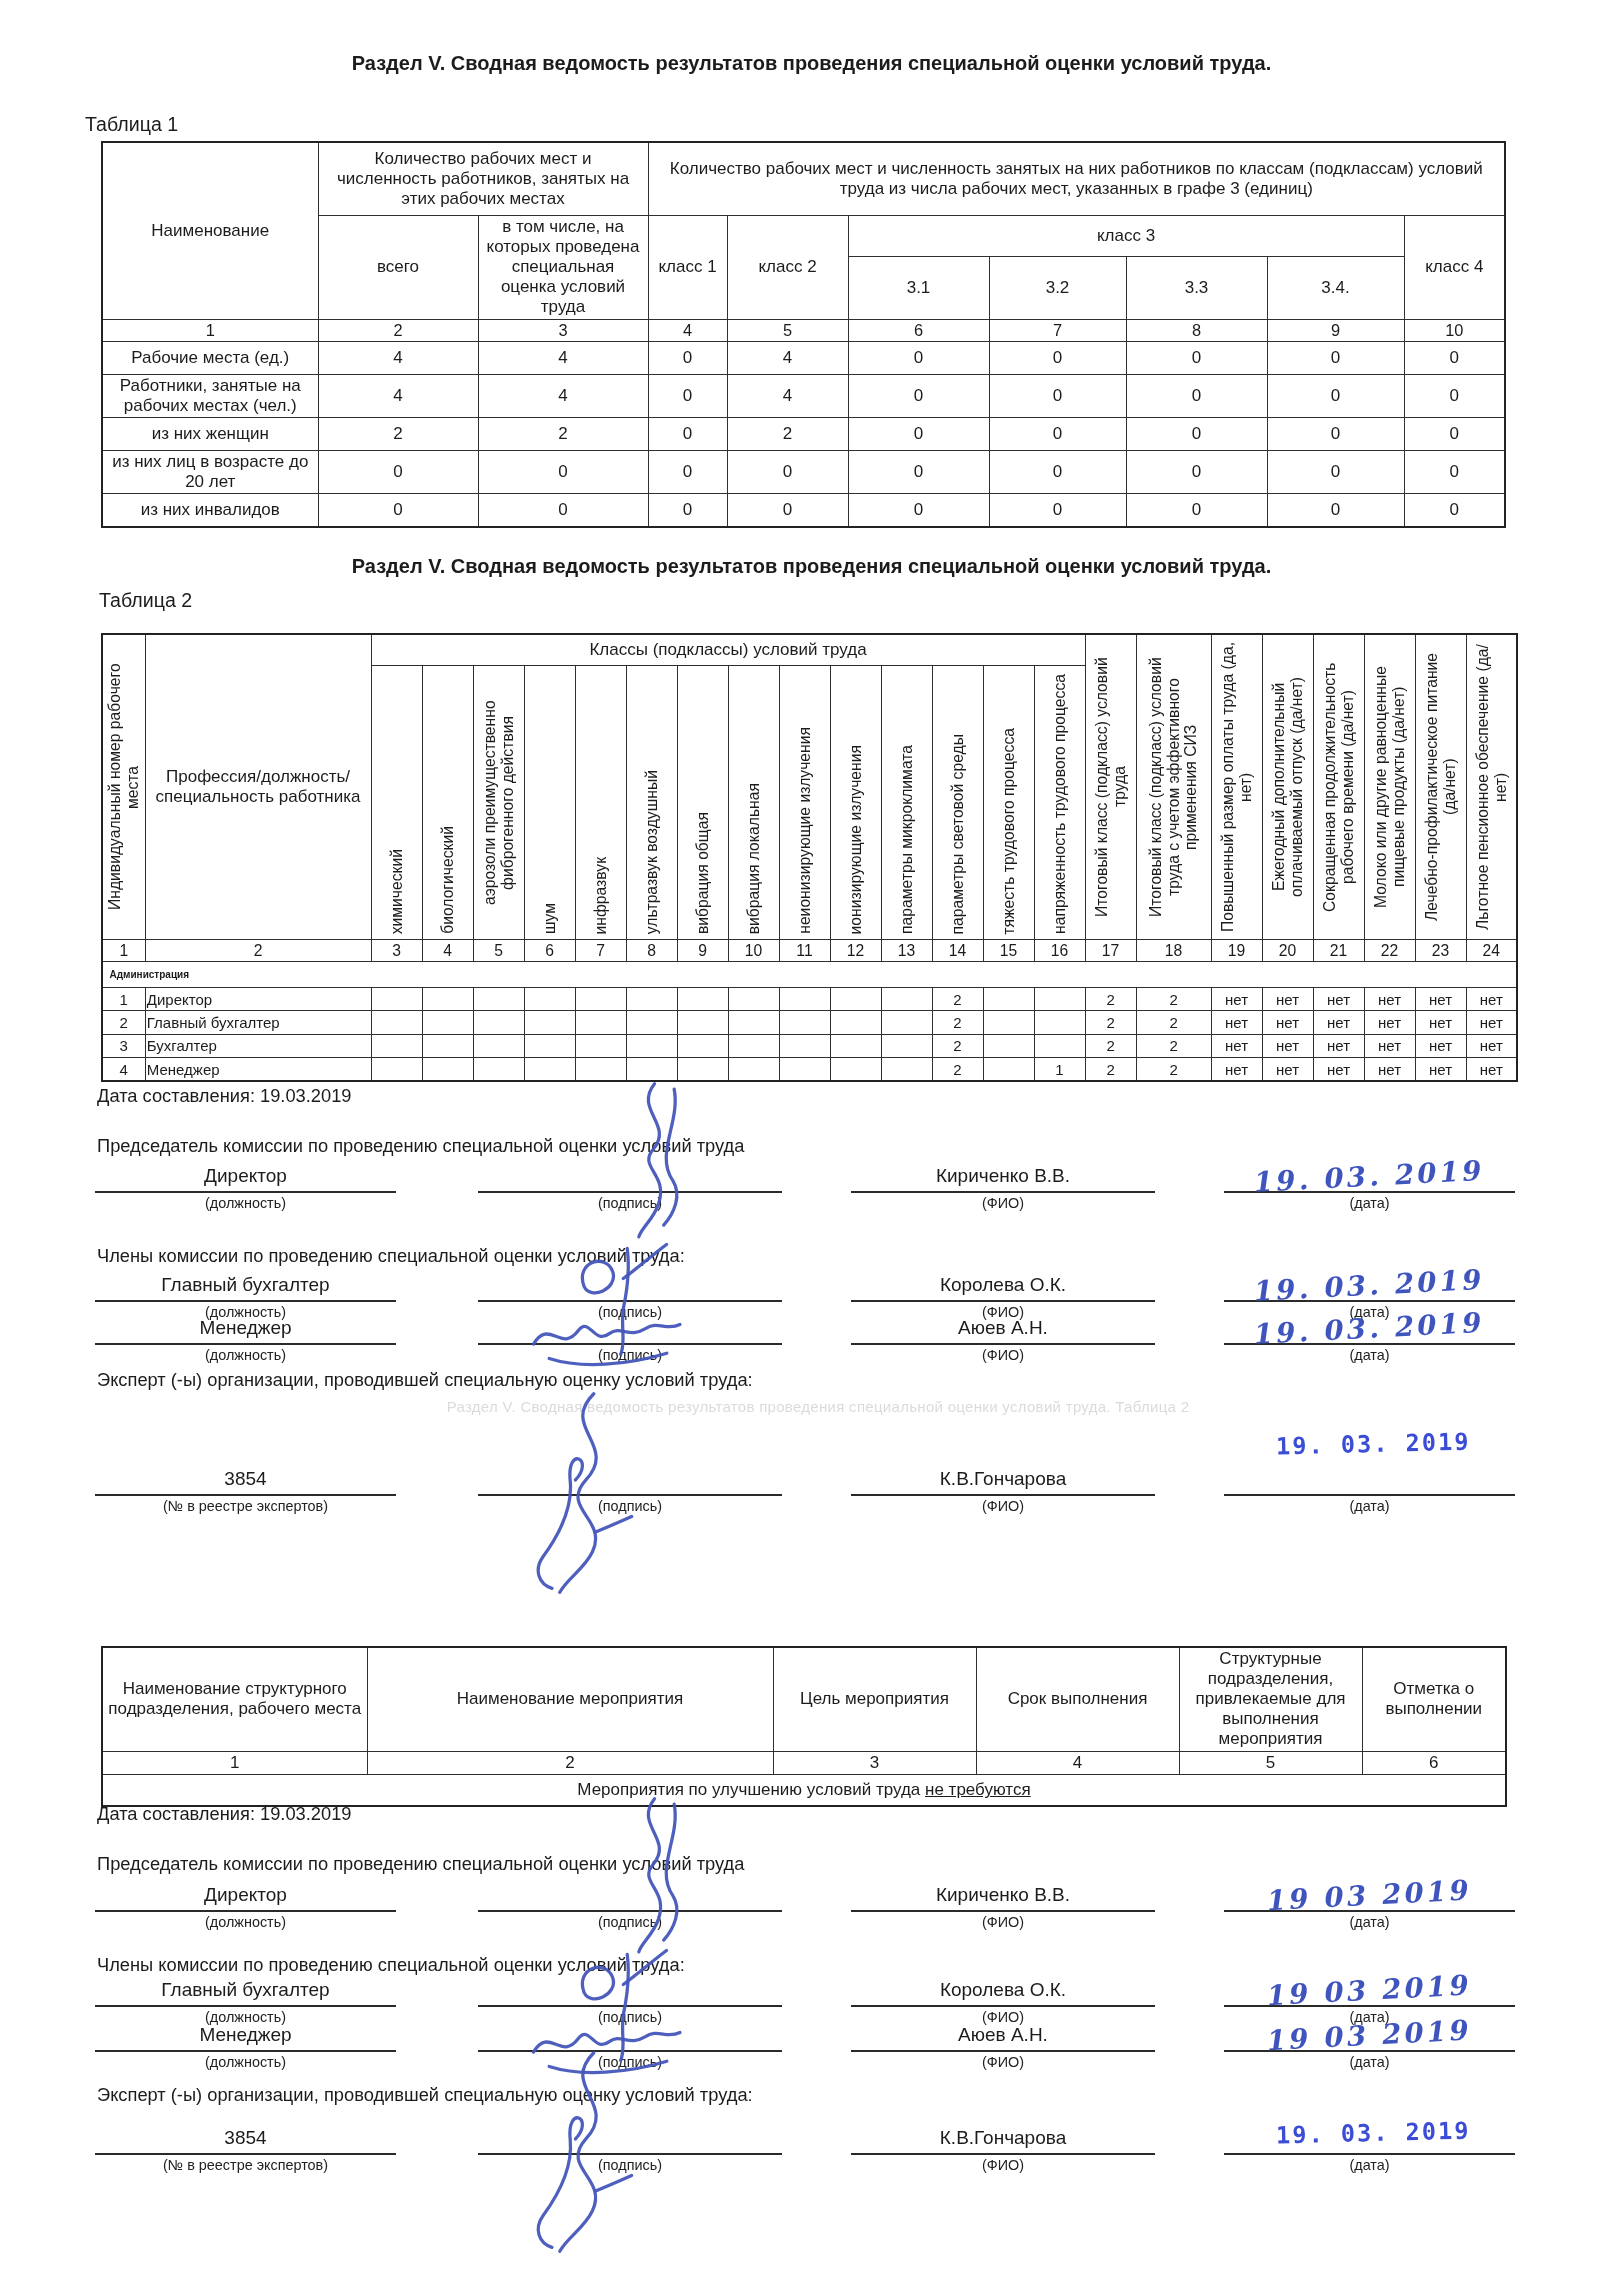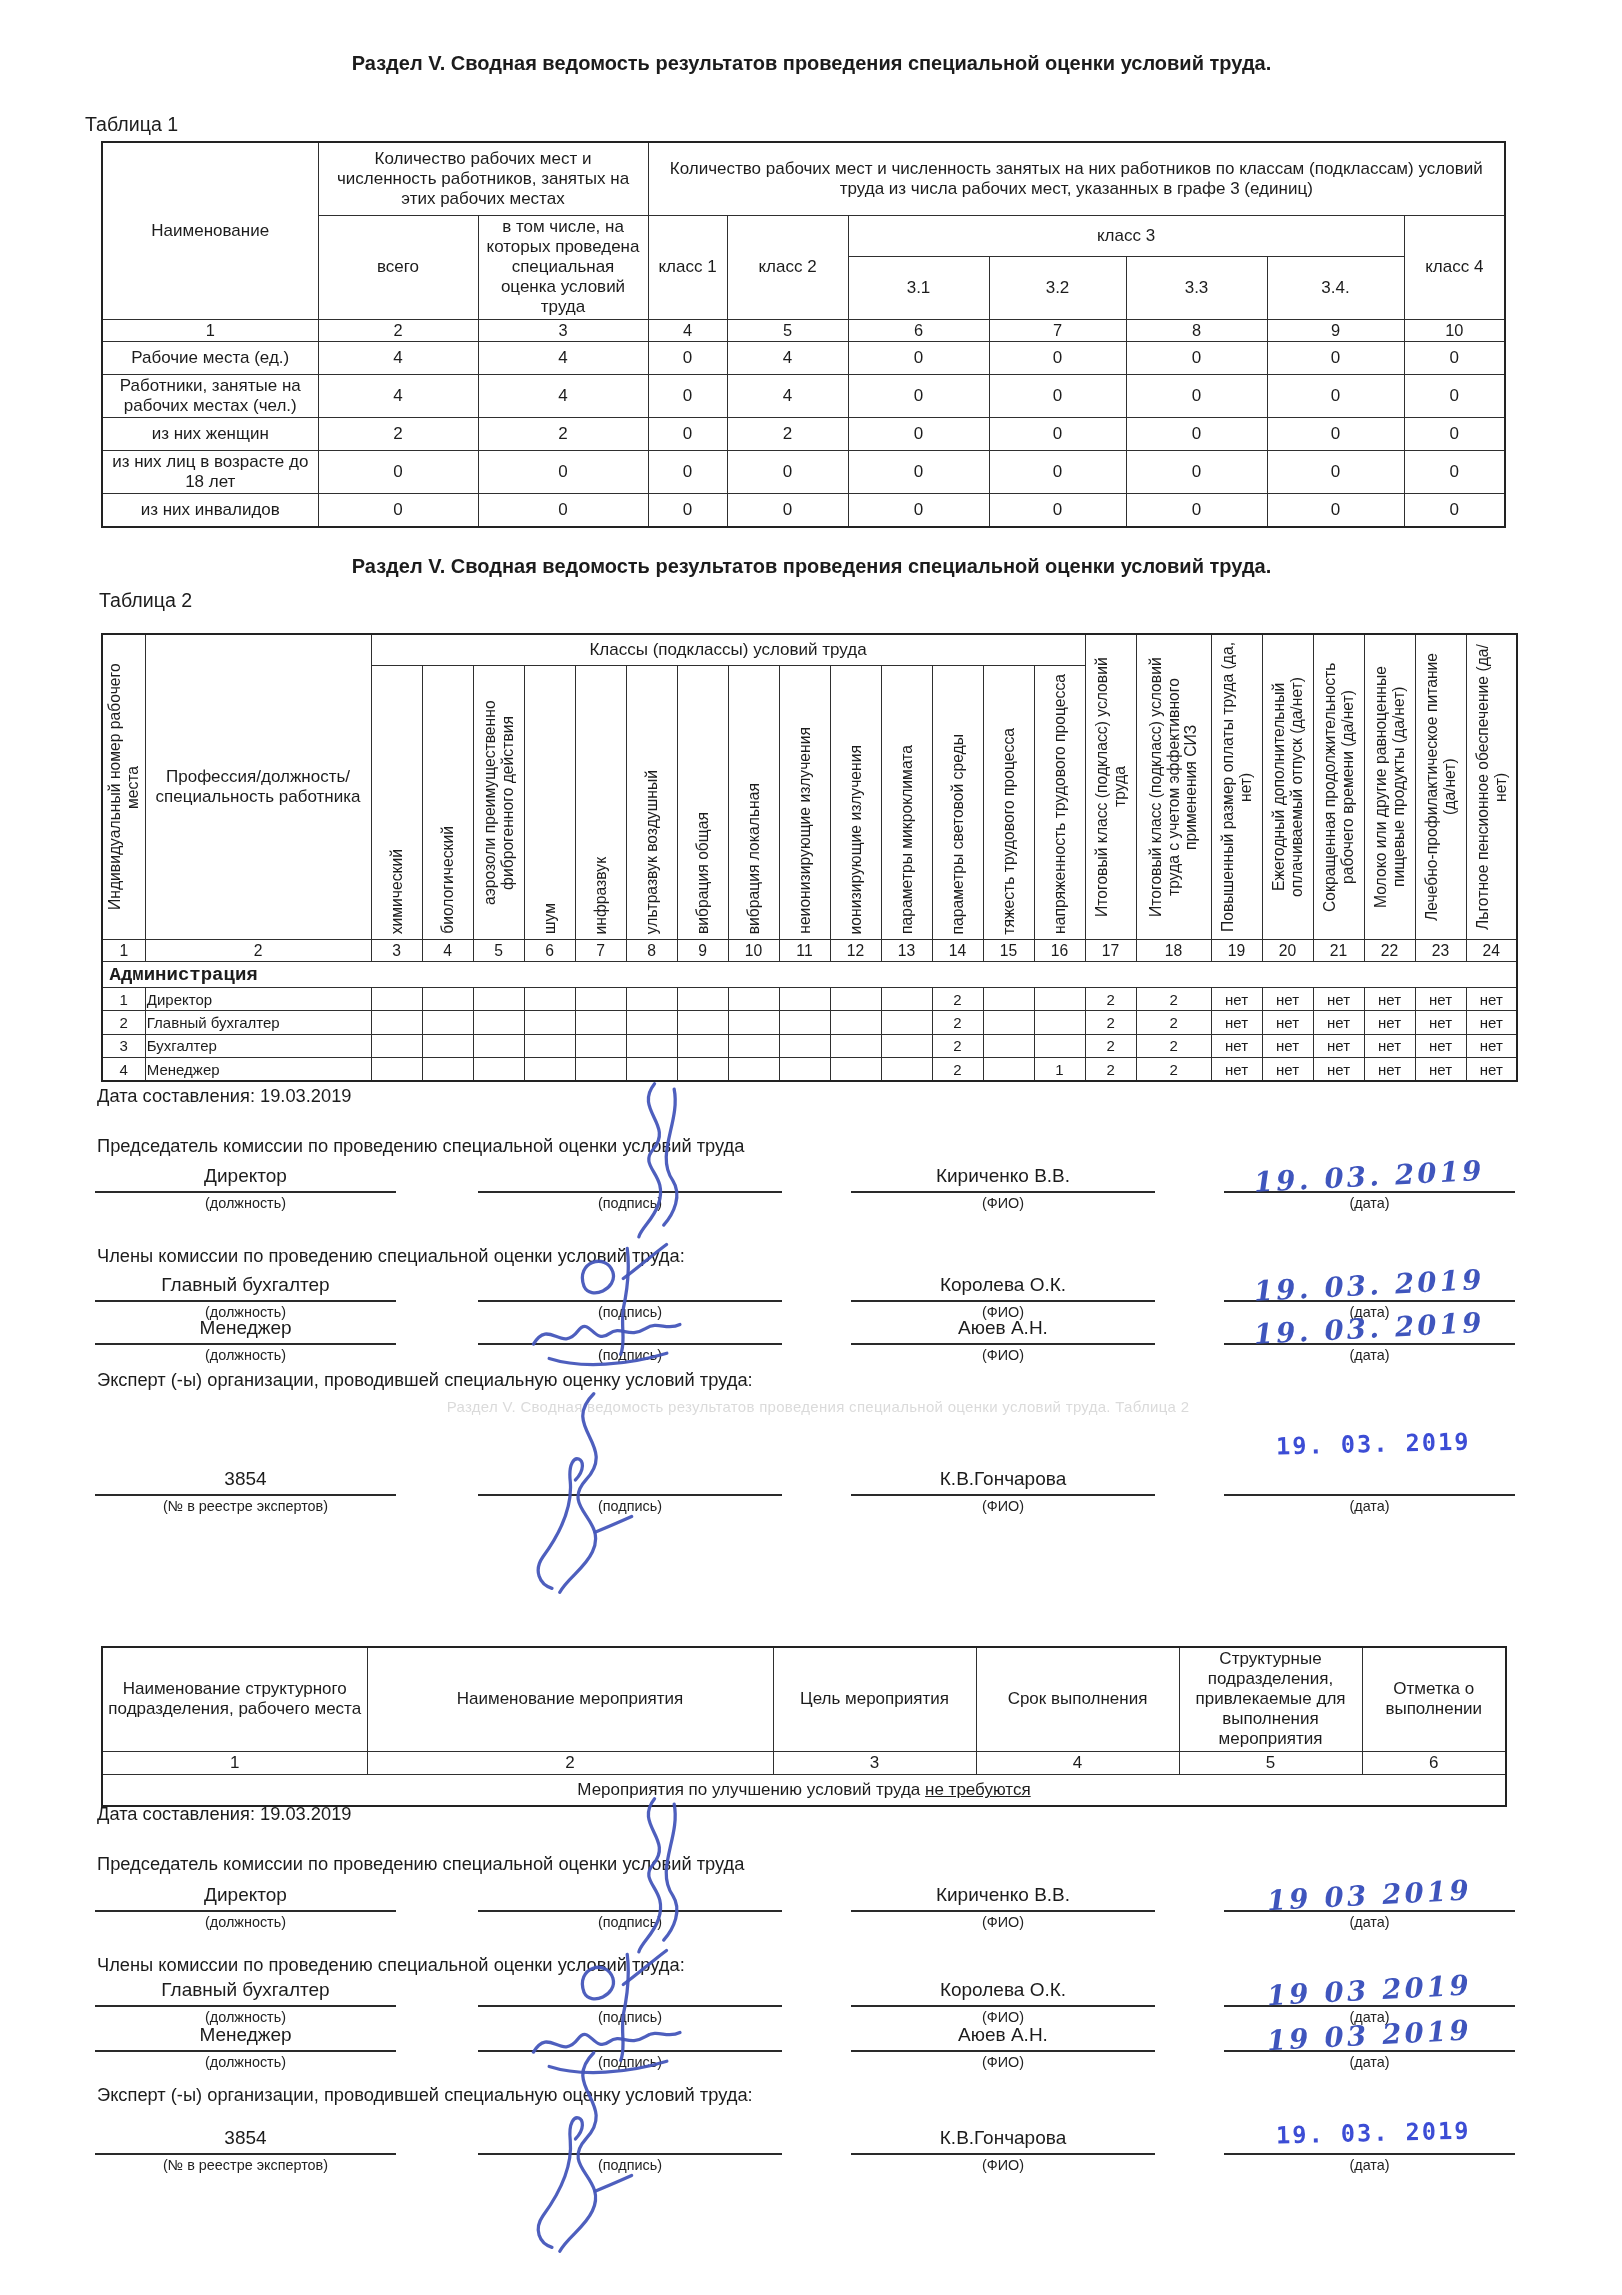--- a/index.html
+++ b/index.html
@@ -23,21 +23,21 @@
   #t1 tr.numrow { height:22px; }
   #t1 tr.numrow td { font-size:16.4px; }
   #t1 tr.drow td { height:29px; font-size:17px;margin-top:19px; }
 
   
   #t2 { width:1415px; }
   #t2 tr.spanrow { height:31px; }
   #t2 tr.factorrow { height:270px; }
   #t2 tr.numrow { height:22px; }
   #t2 tr.numrow td { font-size:15.7px; padding:0.7px 1.3px; }
-  #t2 tr.grouprow td { height:22px; font-size:19px; font-weight:700; text-align:left; padding-left:6.5px;font-family:Liberation Mono, monospace; }
+  #t2 tr.grouprow td { height:22px; font-size:10px; font-weight:700; text-align:left; padding-left:6.5px; }
   #t2 tr.drow td { height:21px; font-size:15px; padding:0.7px 1.3px; }
   td.rot { vertical-align:bottom; padding:5.2px 1.3px; }
   .vert { display:block; margin:0 auto; writing-mode:vertical-rl; transform:rotate(180deg); font-size:15.7px; line-height:1.12; max-height:262px; }
   .vert-tall { max-height:294px; }
   #t2 td.profh { font-size:17px; }
 
   
   #t6 { width:1404px; }
   #t6 tr.h { height:86px; }
   #t6 tr.numrow { height:22px; }
@@ -137,21 +137,21 @@
       <td>2</td>
       <td>0</td>
       <td>2</td>
       <td>0</td>
       <td>0</td>
       <td>0</td>
       <td>0</td>
       <td>0</td>
     </tr>
     <tr class="drow">
-      <td>из них лиц в возрасте до 18 лет</td>
+      <td>из них лиц в возрасте до 20 лет</td>
       <td>0</td>
       <td>0</td>
       <td>0</td>
       <td>0</td>
       <td>0</td>
       <td>0</td>
       <td>0</td>
       <td>0</td>
       <td>0</td>
     </tr>

